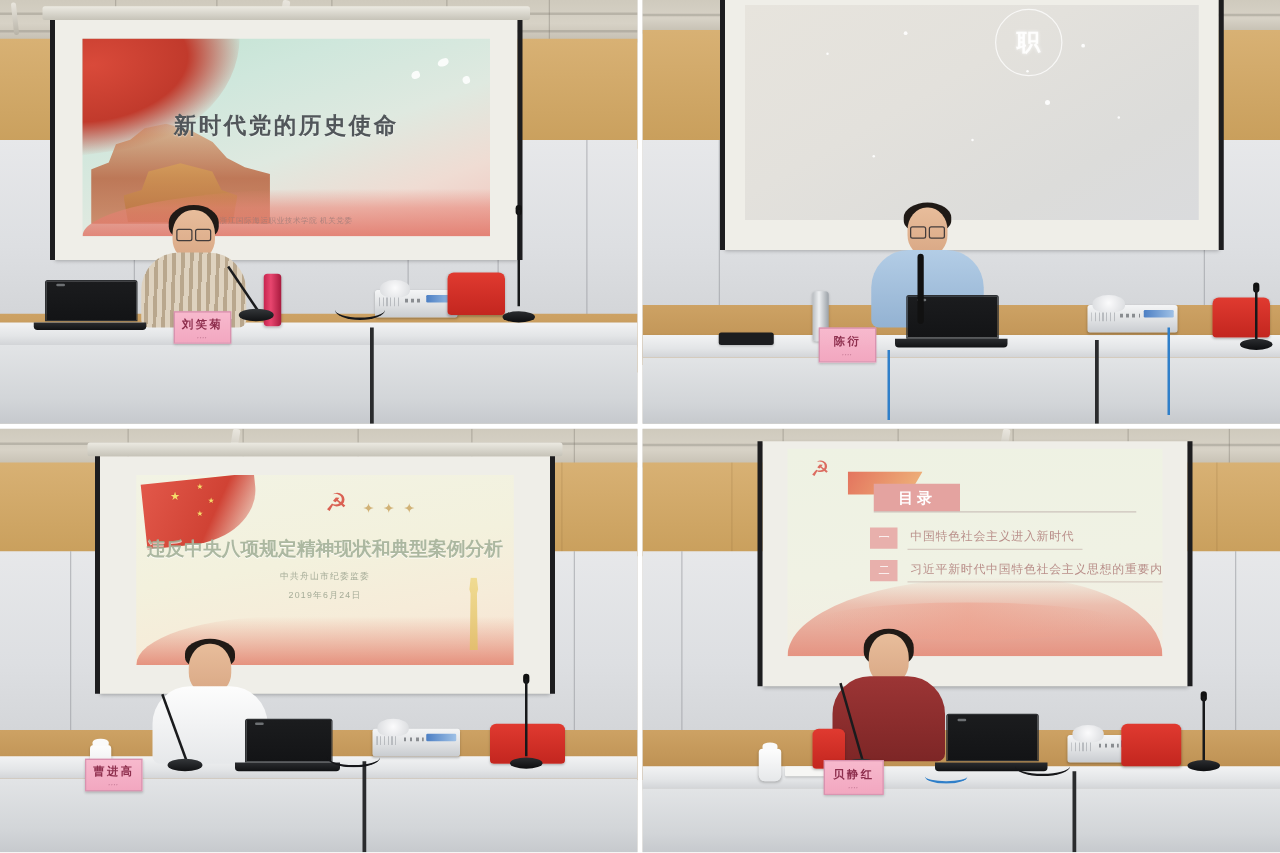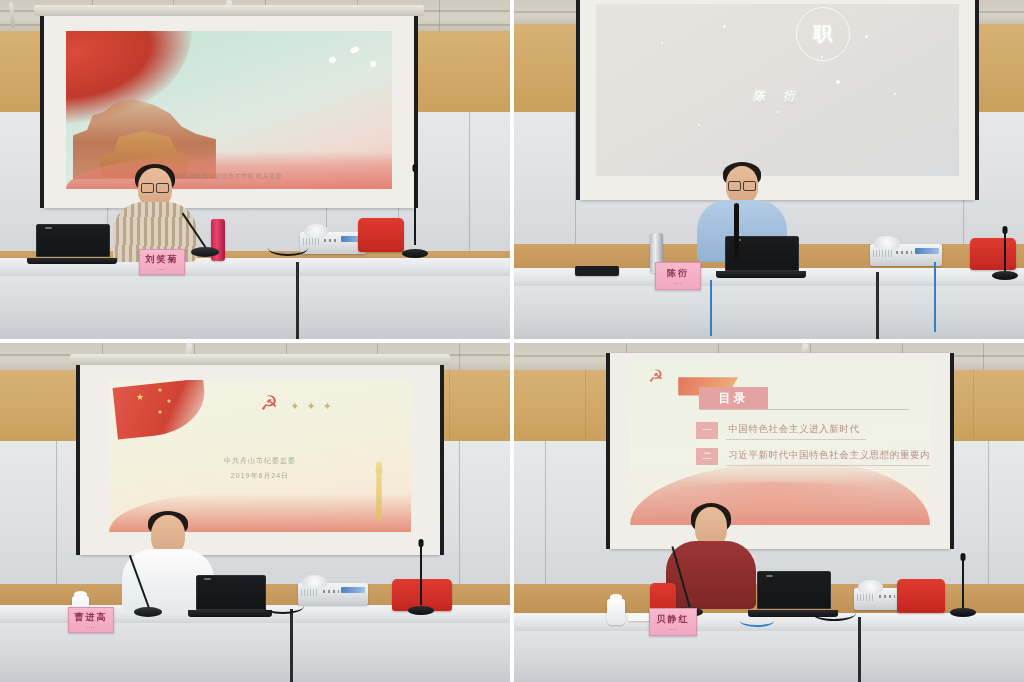--- a/index.html
+++ b/index.html
@@ -381,20 +381,21 @@
       <div class="screen-frame-r"></div>
       <div class="screen-inner">
         <div class="slide1">
           <div class="s1-flag"></div>
           <div class="s1-gate"></div>
           <div class="s1-gate2"></div>
           <div class="s1-band"></div>
           <div class="dove" style="right:10%;top:10%"></div>
           <div class="dove" style="right:17%;top:16%;width:7px"></div>
           <div class="dove" style="right:5%;top:19%;width:6px"></div>
+          <div class="s1-title">新时代党的历史使命</div>
           <div class="s1-sub">浙江国际海运职业技术学院  机关党委</div>
         </div>
       </div>
     </div>
 
     <div class="desk-top" style="top:258px;height:18px;"></div>
     <div class="desk-front" style="top:276px;height:63px;"></div>
     <div class="desk-split" style="left:296px;top:262px;height:77px;"></div>
 
     <div class="person" style="left:155px;top:168px;">
@@ -468,21 +469,20 @@
             <div class="s2-star" style="left:18%;top:22%;width:2px;height:2px;"></div>
             <div class="s2-star" style="left:35%;top:12%;width:3px;height:3px;"></div>
             <div class="s2-star" style="left:62%;top:30%;width:2px;height:2px;"></div>
             <div class="s2-star" style="left:74%;top:18%;width:3px;height:3px;"></div>
             <div class="s2-star" style="left:50%;top:62%;width:2px;height:2px;"></div>
             <div class="s2-star" style="left:82%;top:52%;width:2px;height:2px;"></div>
             <div class="s2-star" style="left:28%;top:70%;width:2px;height:2px;"></div>
             <div class="s2-star" style="left:66%;top:44%;width:4px;height:4px;"></div>
           </div>
           <div class="s2-logo">职</div>
-          <div class="s2-l3">陈  衍</div>
         </div>
       </div>
     </div>
 
     <div class="desk-top" style="top:268px;height:18px;"></div>
     <div class="desk-front" style="top:286px;height:53px;"></div>
     <div class="desk-split" style="left:362px;top:272px;height:67px;"></div>
 
     <div class="person" style="left:228px;top:166px;">
       <div class="hair" style="width:38px;height:24px;"></div>
@@ -555,20 +555,21 @@
       <div class="screen-frame-r"></div>
       <div class="screen-inner">
         <div class="slide3">
           <div class="s3-flag"></div>
           <div class="s3-star" style="left:9%;top:8%">★</div>
           <div class="s3-star" style="left:16%;top:4%;font-size:6px">★</div>
           <div class="s3-star" style="left:19%;top:11%;font-size:6px">★</div>
           <div class="s3-star" style="left:16%;top:18%;font-size:6px">★</div>
           <div class="s3-emblem">☭</div>
           <div class="s3-doves">✦ ✦ ✦</div>
+          <div class="s3-title">违反中央八项规定精神现状和典型案例分析</div>
           <div class="s3-sub">中共舟山市纪委监委</div>
           <div class="s3-date">2019年6月24日</div>
           <div class="s3-skyline"></div>
           <div class="s3-tower"></div>
         </div>
       </div>
     </div>
 
     <div class="desk-top" style="top:262px;height:18px;"></div>
     <div class="desk-front" style="top:280px;height:59px;"></div>
@@ -700,19 +701,19 @@
     <div class="chair" style="left:383px;top:236px;width:48px;height:34px;"></div>
     <div class="chair" style="left:136px;top:240px;width:26px;height:32px;"></div>
     <div class="mic-stand" style="left:434px;top:214px;width:30px;height:60px;">
       <div class="head"></div>
         <div class="rod"></div>
         <div class="foot"></div>
     </div>
 
     <div class="cable" style="left:226px;top:272px;width:34px;height:10px;"></div>
 
-    <div class="placard" style="left:135px;top:265px;width:46px;height:26px;text-align:right;">
+    <div class="placard" style="left:145px;top:265px;width:46px;height:26px;text-align:right;">
       <div class="nm" style="font-size:9px;">贝静红</div>
       <div class="sm">••••</div>
     </div>
   </div>
 
 </div>
 
 </body></html>

